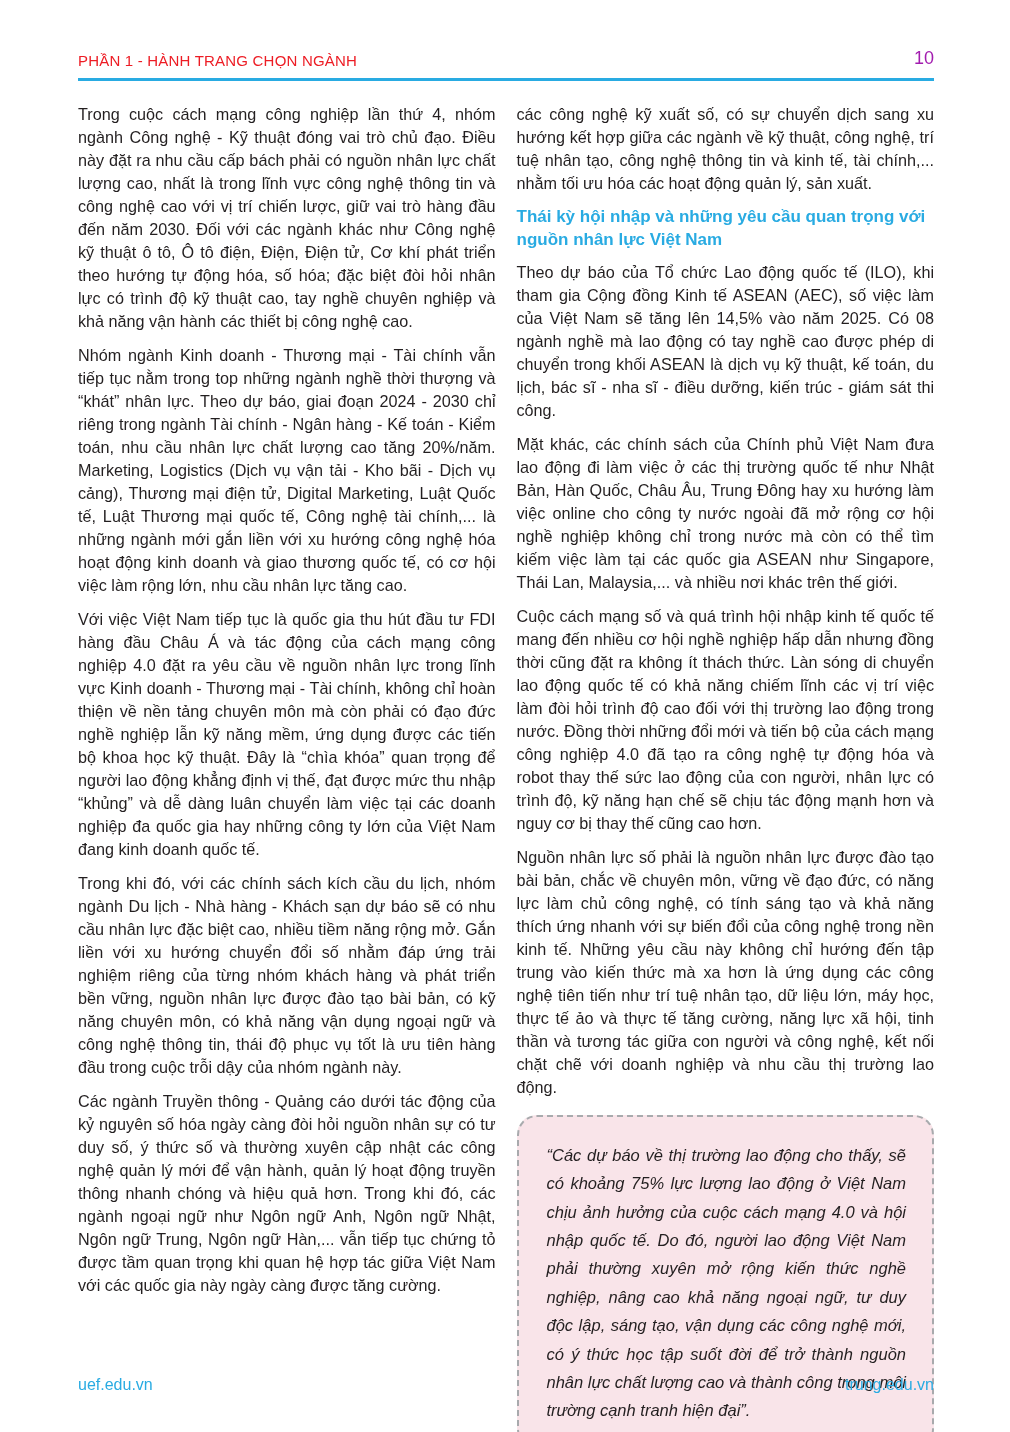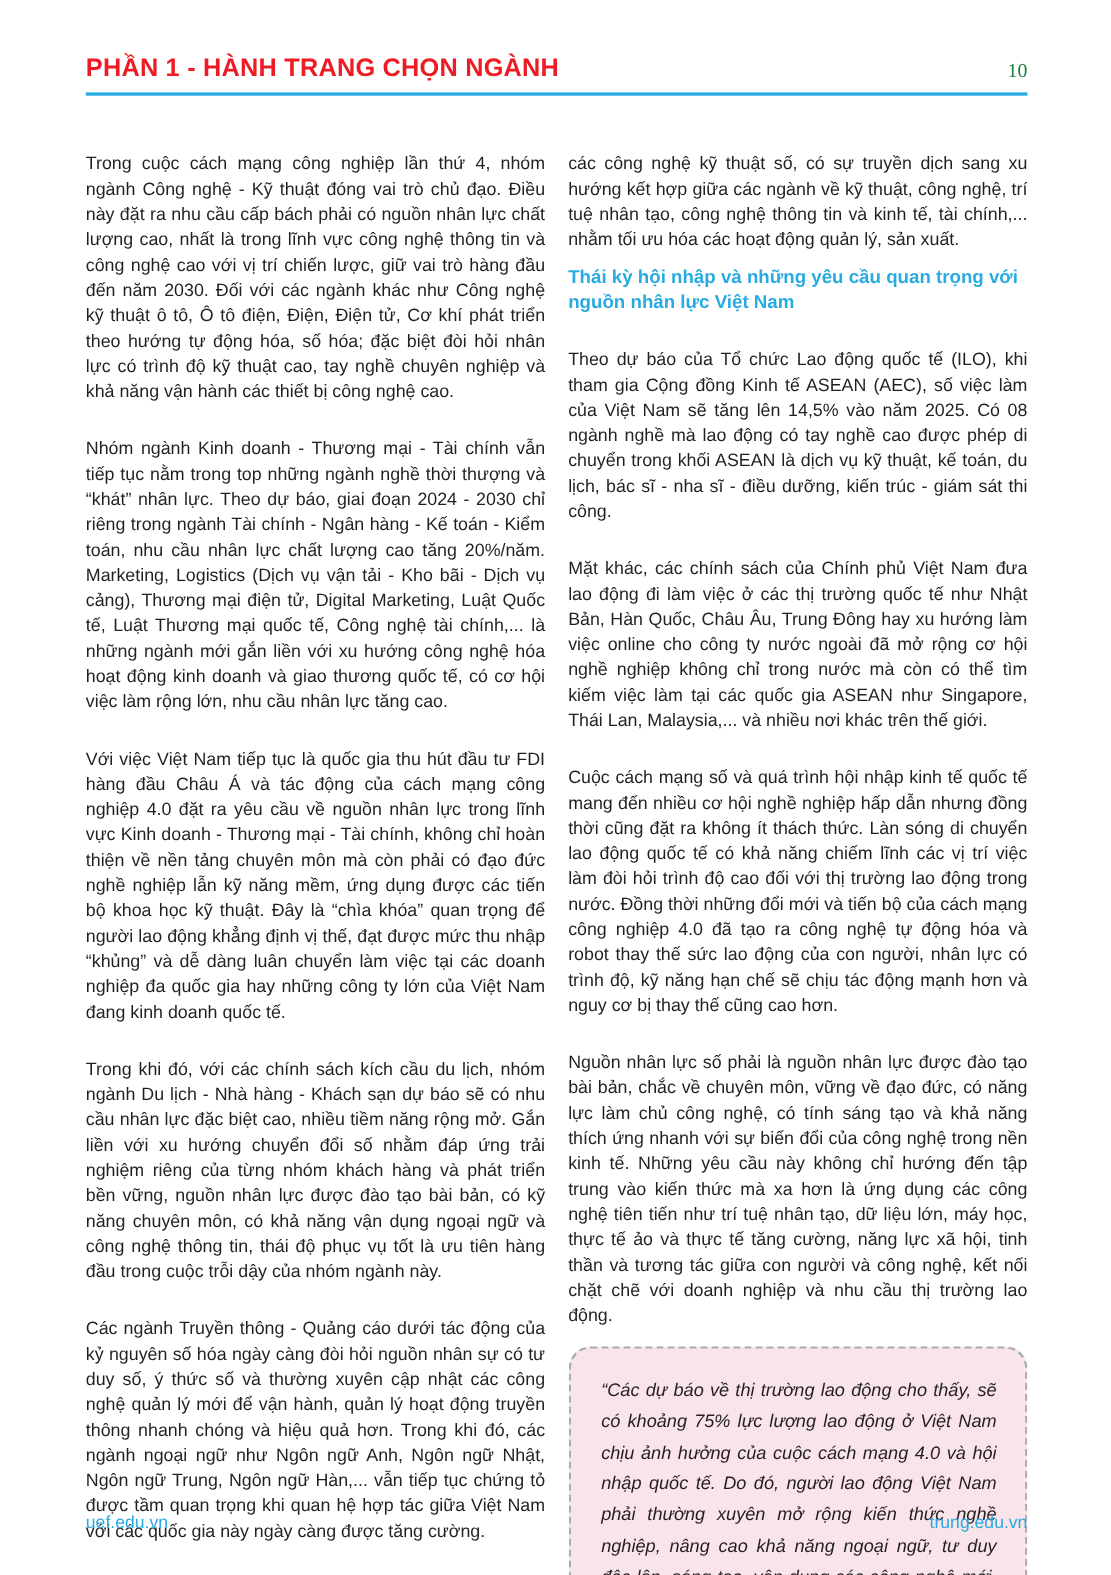--- a/index.html
+++ b/index.html
@@ -23,48 +23,46 @@
     width:1010px;height:1432px;
     padding:48px 76px 0 78px;
   }
   .header-row{
     display:flex;
     justify-content:space-between;
     align-items:flex-end;
   }
   .header-title{
     color:var(--accent-red);
-    font-weight:bold;
-    font-size:23px;
+    font-weight:normal;
+    font-size:15px;
     letter-spacing:.2px;
   }
   .page-number{
-    color:#15803d;
+    color:#a21caf;
     font-size:18px;
-    font-family:Liberation Serif, serif;
   }
   .header-divider{
     border:none;
     border-top:3px solid var(--accent-cyan);
     margin-top:9px;
     margin-bottom:22px;
   }
   .columns{
     display:flex;
     gap:21px;
   }
   .col{
     width:428px;
     font-size:16.2px;
     line-height:1.42;
     text-align:justify;
   }
   .col p{
     margin-bottom:11px;
-    margin-top:29px;
   }
   .section-heading{
     color:var(--accent-cyan);
     font-weight:bold;
     font-size:17px;
     line-height:1.35;
     text-align:left;
     margin:4px 0 9px 0;
   }
   .quote-box{
@@ -106,21 +104,21 @@
 
     <div class="col">
       <p>Trong cuộc cách mạng công nghiệp lần thứ 4, nhóm ngành Công nghệ - Kỹ thuật đóng vai trò chủ đạo. Điều này đặt ra nhu cầu cấp bách phải có nguồn nhân lực chất lượng cao, nhất là trong lĩnh vực công nghệ thông tin và công nghệ cao với vị trí chiến lược, giữ vai trò hàng đầu đến năm 2030. Đối với các ngành khác như Công nghệ kỹ thuật ô tô, Ô tô điện, Điện, Điện tử, Cơ khí phát triển theo hướng tự động hóa, số hóa; đặc biệt đòi hỏi nhân lực có trình độ kỹ thuật cao, tay nghề chuyên nghiệp và khả năng vận hành các thiết bị công nghệ cao.</p>
       <p>Nhóm ngành Kinh doanh - Thương mại - Tài chính vẫn tiếp tục nằm trong top những ngành nghề thời thượng và “khát” nhân lực. Theo dự báo, giai đoạn 2024 - 2030 chỉ riêng trong ngành Tài chính - Ngân hàng - Kế toán - Kiểm toán, nhu cầu nhân lực chất lượng cao tăng 20%/năm. Marketing, Logistics (Dịch vụ vận tải - Kho bãi - Dịch vụ cảng), Thương mại điện tử, Digital Marketing, Luật Quốc tế, Luật Thương mại quốc tế, Công nghệ tài chính,... là những ngành mới gắn liền với xu hướng công nghệ hóa hoạt động kinh doanh và giao thương quốc tế, có cơ hội việc làm rộng lớn, nhu cầu nhân lực tăng cao.</p>
       <p>Với việc Việt Nam tiếp tục là quốc gia thu hút đầu tư FDI hàng đầu Châu Á và tác động của cách mạng công nghiệp 4.0 đặt ra yêu cầu về nguồn nhân lực trong lĩnh vực Kinh doanh - Thương mại - Tài chính, không chỉ hoàn thiện về nền tảng chuyên môn mà còn phải có đạo đức nghề nghiệp lẫn kỹ năng mềm, ứng dụng được các tiến bộ khoa học kỹ thuật. Đây là “chìa khóa” quan trọng để người lao động khẳng định vị thế, đạt được mức thu nhập “khủng” và dễ dàng luân chuyển làm việc tại các doanh nghiệp đa quốc gia hay những công ty lớn của Việt Nam đang kinh doanh quốc tế.</p>
       <p>Trong khi đó, với các chính sách kích cầu du lịch, nhóm ngành Du lịch - Nhà hàng - Khách sạn dự báo sẽ có nhu cầu nhân lực đặc biệt cao, nhiều tiềm năng rộng mở. Gắn liền với xu hướng chuyển đổi số nhằm đáp ứng trải nghiệm riêng của từng nhóm khách hàng và phát triển bền vững, nguồn nhân lực được đào tạo bài bản, có kỹ năng chuyên môn, có khả năng vận dụng ngoại ngữ và công nghệ thông tin, thái độ phục vụ tốt là ưu tiên hàng đầu trong cuộc trỗi dậy của nhóm ngành này.</p>
       <p>Các ngành Truyền thông - Quảng cáo dưới tác động của kỷ nguyên số hóa ngày càng đòi hỏi nguồn nhân sự có tư duy số, ý thức số và thường xuyên cập nhật các công nghệ quản lý mới để vận hành, quản lý hoạt động truyền thông nhanh chóng và hiệu quả hơn. Trong khi đó, các ngành ngoại ngữ như Ngôn ngữ Anh, Ngôn ngữ Nhật, Ngôn ngữ Trung, Ngôn ngữ Hàn,... vẫn tiếp tục chứng tỏ được tầm quan trọng khi quan hệ hợp tác giữa Việt Nam với các quốc gia này ngày càng được tăng cường.</p>
     </div>
 
     <div class="col">
-      <p>các công nghệ kỹ thuật số, có sự truyền dịch sang xu hướng kết hợp giữa các ngành về kỹ thuật, công nghệ, trí tuệ nhân tạo, công nghệ thông tin và kinh tế, tài chính,... nhằm tối ưu hóa các hoạt động quản lý, sản xuất.</p>
+      <p>các công nghệ kỹ xuất số, có sự chuyển dịch sang xu hướng kết hợp giữa các ngành về kỹ thuật, công nghệ, trí tuệ nhân tạo, công nghệ thông tin và kinh tế, tài chính,... nhằm tối ưu hóa các hoạt động quản lý, sản xuất.</p>
       <h2 class="section-heading">Thái kỳ hội nhập và những yêu cầu quan trọng với nguồn nhân lực Việt Nam</h2>
       <p>Theo dự báo của Tổ chức Lao động quốc tế (ILO), khi tham gia Cộng đồng Kinh tế ASEAN (AEC), số việc làm của Việt Nam sẽ tăng lên 14,5% vào năm 2025. Có 08 ngành nghề mà lao động có tay nghề cao được phép di chuyển trong khối ASEAN là dịch vụ kỹ thuật, kế toán, du lịch, bác sĩ - nha sĩ - điều dưỡng, kiến trúc - giám sát thi công.</p>
       <p>Mặt khác, các chính sách của Chính phủ Việt Nam đưa lao động đi làm việc ở các thị trường quốc tế như Nhật Bản, Hàn Quốc, Châu Âu, Trung Đông hay xu hướng làm việc online cho công ty nước ngoài đã mở rộng cơ hội nghề nghiệp không chỉ trong nước mà còn có thể tìm kiếm việc làm tại các quốc gia ASEAN như Singapore, Thái Lan, Malaysia,... và nhiều nơi khác trên thế giới.</p>
       <p>Cuộc cách mạng số và quá trình hội nhập kinh tế quốc tế mang đến nhiều cơ hội nghề nghiệp hấp dẫn nhưng đồng thời cũng đặt ra không ít thách thức. Làn sóng di chuyển lao động quốc tế có khả năng chiếm lĩnh các vị trí việc làm đòi hỏi trình độ cao đối với thị trường lao động trong nước. Đồng thời những đổi mới và tiến bộ của cách mạng công nghiệp 4.0 đã tạo ra công nghệ tự động hóa và robot thay thế sức lao động của con người, nhân lực có trình độ, kỹ năng hạn chế sẽ chịu tác động mạnh hơn và nguy cơ bị thay thế cũng cao hơn.</p>
       <p>Nguồn nhân lực số phải là nguồn nhân lực được đào tạo bài bản, chắc về chuyên môn, vững về đạo đức, có năng lực làm chủ công nghệ, có tính sáng tạo và khả năng thích ứng nhanh với sự biến đổi của công nghệ trong nền kinh tế. Những yêu cầu này không chỉ hướng đến tập trung vào kiến thức mà xa hơn là ứng dụng các công nghệ tiên tiến như trí tuệ nhân tạo, dữ liệu lớn, máy học, thực tế ảo và thực tế tăng cường, năng lực xã hội, tinh thần và tương tác giữa con người và công nghệ, kết nối chặt chẽ với doanh nghiệp và nhu cầu thị trường lao động.</p>
       <div class="quote-box">
         <span>“Các dự báo về thị trường lao động cho thấy, sẽ có khoảng 75% lực lượng lao động ở Việt Nam chịu ảnh hưởng của cuộc cách mạng 4.0 và hội nhập quốc tế. Do đó, người lao động Việt Nam phải thường xuyên mở rộng kiến thức nghề nghiệp, nâng cao khả năng ngoại ngữ, tư duy độc lập, sáng tạo, vận dụng các công nghệ mới, có ý thức học tập suốt đời để trở thành nguồn nhân lực chất lượng cao và thành công trong môi trường cạnh tranh hiện đại”.</span>
       </div>
     </div>
 

